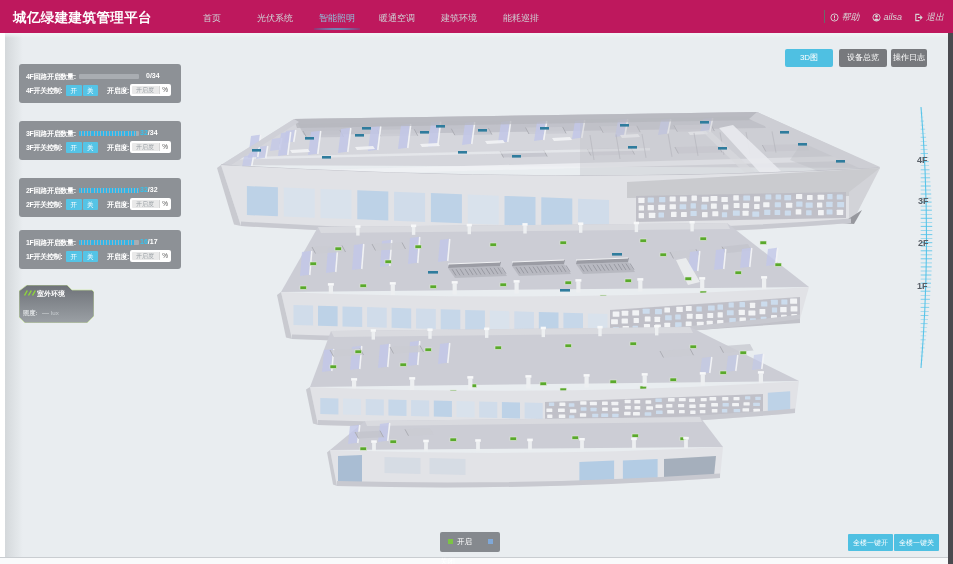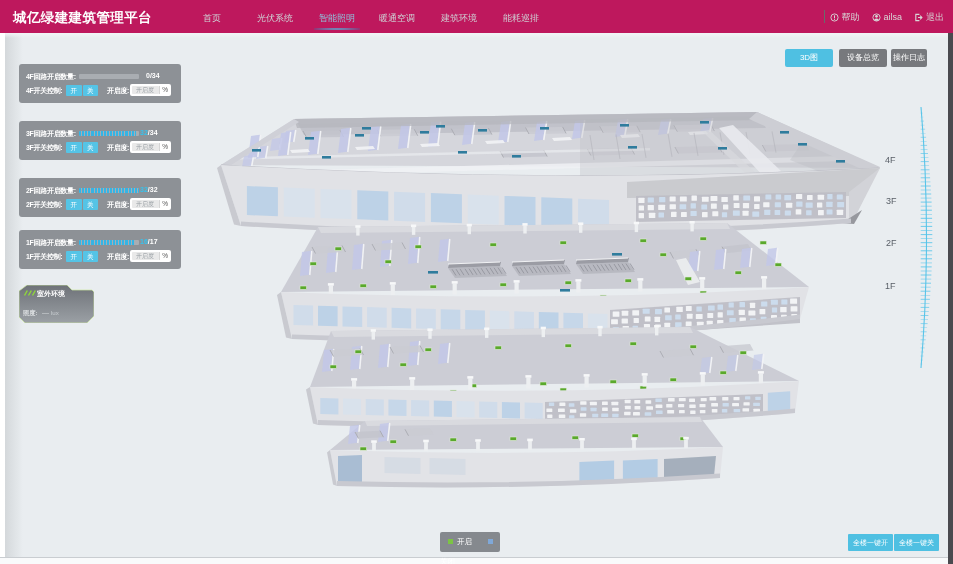--- a/index.html
+++ b/index.html
@@ -10,21 +10,21 @@
 .bottomedge { position:absolute; left:0; bottom:0; width:953px; height:7px; background:#f9fafb; border-top:1px solid #c9cdd1; z-index:5;}
 
 .hdr { position:absolute; left:0; top:0; width:953px; height:33px; background:#be185d; color:#e8e8e8; z-index:10; }
 .hdr .title { position:absolute; left:13px; top:9px; font-size:13.5px; font-weight:bold; letter-spacing:0.4px; color:#fdfdfd;}
 .nav { position:absolute; left:195px; top:0; height:33px; }
 .nav span { position:absolute; top:12px; font-size:9px; color:#cfd3d6; white-space:nowrap; }
 .nav .act { color:#8fc3dd;text-align:center; }
 .nav .act::after { content:""; position:absolute; left:-5px; right:-5px; bottom:-5px; height:2px;
   background:radial-gradient(ellipse at center,#59c0e8 0%,rgba(9,150,200,0.25) 75%); border-radius:2px;}
 .hdr .rt { position:absolute; right:9px; top:11px; font-size:9px; color:#d8d8d8; }
-.hdr .rt span { margin-left:10px; }
+.hdr .rt span { margin-left:10px;font-style:italic; }
 .hdr .divider { position:absolute; left:824px; top:10px; width:1px; height:13px; background:#6a6a6a;}
 .ico { display:inline-block; vertical-align:-2px; }
 
 .card { position:absolute; left:19px; width:162px; height:39px; background:#8d9196; border-radius:3px; color:#fff; z-index:8;}
 .card .r1 { position:absolute; left:7px; top:8px; font-size:7px; font-weight:bold; white-space:nowrap; letter-spacing:-0.3px;}
 .card .r2 { position:absolute; left:7px; top:22px; font-size:7px; font-weight:bold; white-space:nowrap; letter-spacing:-0.3px;}
 .bar { position:absolute; left:60px; top:9.5px; width:60px; height:5px; background:#a9adb2; border-radius:1px; overflow:hidden;}
 .bar i { position:absolute; left:0; top:0; bottom:0; background:repeating-linear-gradient(90deg,#35b4e4 0px,#35b4e4 2.1px,#a9adb2 2.1px,#a9adb2 3.1px);}
 .num { position:absolute; left:121px; top:8px; width:38px; font-size:7px; font-weight:bold;}
 .num b { color:#35c3ef; }
@@ -33,21 +33,21 @@
 .inp { position:absolute; left:111px; top:20px; width:41px; height:11.5px; background:#fff; border-radius:2px; }
 .inp .ph { position:absolute; left:1.5px; top:1.5px; width:27px; height:8.5px; background:#e9e9e9; color:#9aa0a5; font-size:6px; text-align:center; line-height:8.5px; border-radius:1px;}
 .inp .pc { position:absolute; right:3px; top:1.8px; font-size:6.5px; color:#555;}
 .inp::before { content:""; position:absolute; right:11px; top:2px; bottom:2px; width:1px; background:#d5d5d5;}
 .kzd { position:absolute; left:88px; top:22px; font-size:7px; font-weight:bold; white-space:nowrap; letter-spacing:-0.3px;}
 
 .env { position:absolute; left:19px; top:285px; width:75px; height:38px; z-index:8;}
 
 .tbtn { position:absolute; top:49px; height:18px; color:#fff; font-size:8px; text-align:center; line-height:18px; border-radius:2px; z-index:8;}
 
-.flabel { position:absolute; font-size:9px; font-weight:normal; color:#585e66; z-index:8;}
+.flabel { position:absolute; font-size:9px; font-weight:bold; color:#585e66; z-index:8;margin-left:32px;}
 
 .legend { position:absolute; left:440px; top:532px; width:60px; height:20px; background:#85898e; border-radius:2px; color:#fff; font-size:7.5px; line-height:20px; z-index:8;}
 .legend .sq { display:inline-block; width:5px; height:5px; margin:0 4px 0 8px; vertical-align:0px;}
 
 .bbtn { position:absolute; top:534px; width:45px; height:17px; background:#4fc0e2; color:#fff; font-size:7px; text-align:center; line-height:17px; z-index:8; border-radius:1px;}
 </style></head>
 <body>
 
 <div class="hdr">
 

